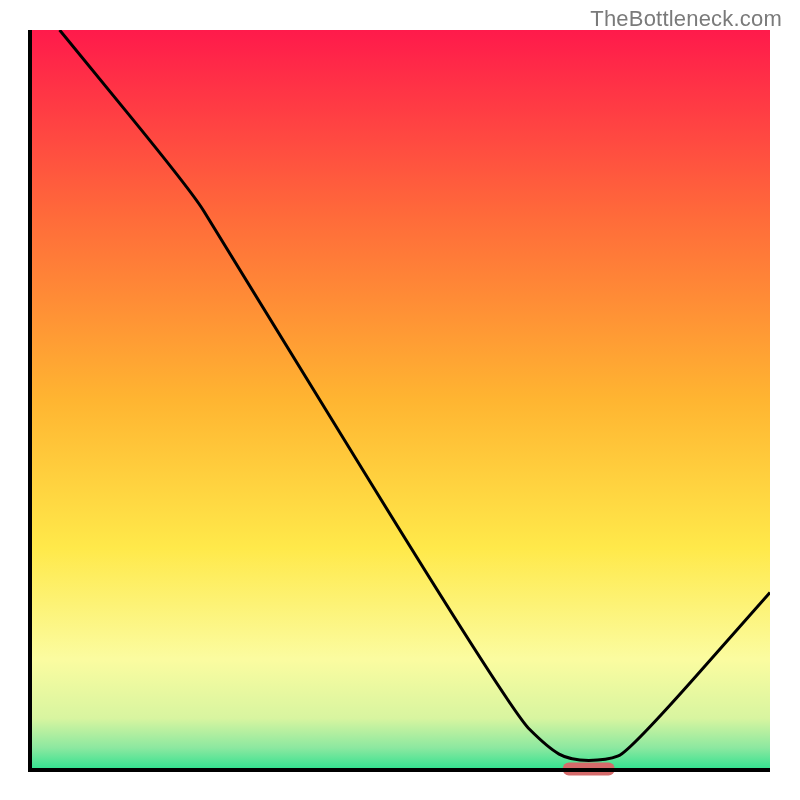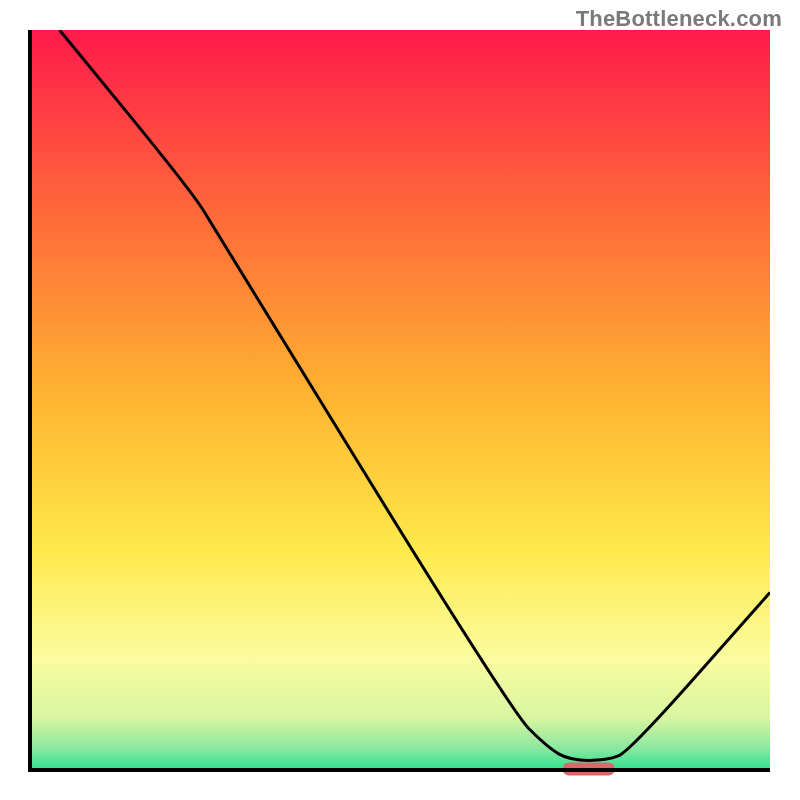--- a/index.html
+++ b/index.html
@@ -14,21 +14,21 @@
   #container {
     position: relative;
     width: 800px;
     height: 800px;
   }
   #watermark {
     position: absolute;
     top: 6px;
     right: 18px;
     font-size: 22px;
-    font-weight: 700;
+    font-weight: 400;
     color: #7a7a7a;
     letter-spacing: 0.2px;
     z-index: 10;
   }
   svg {
     display: block;
   }
 </style>
 </head>
 <body>

